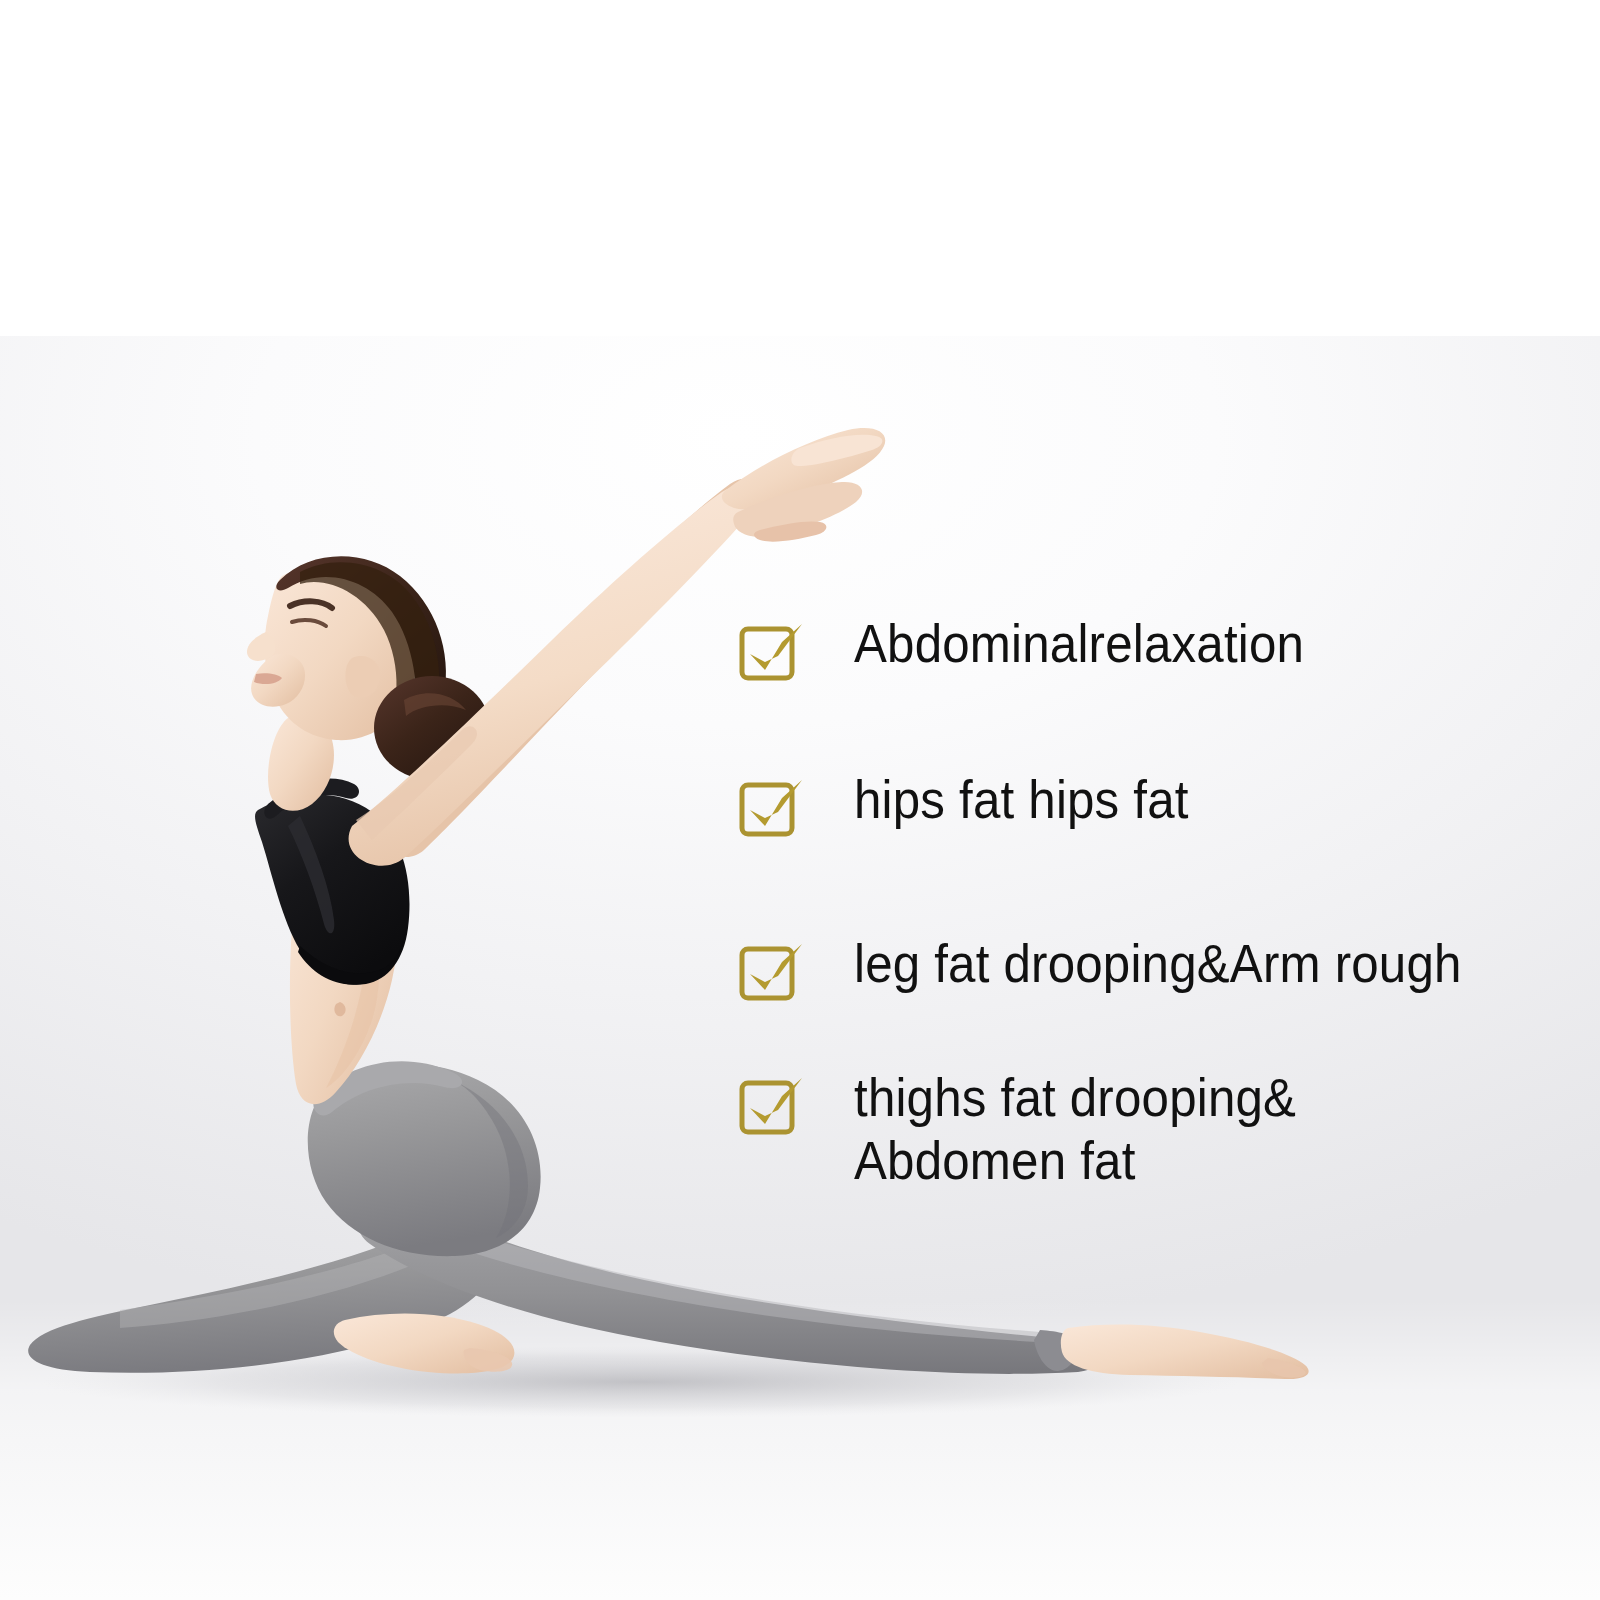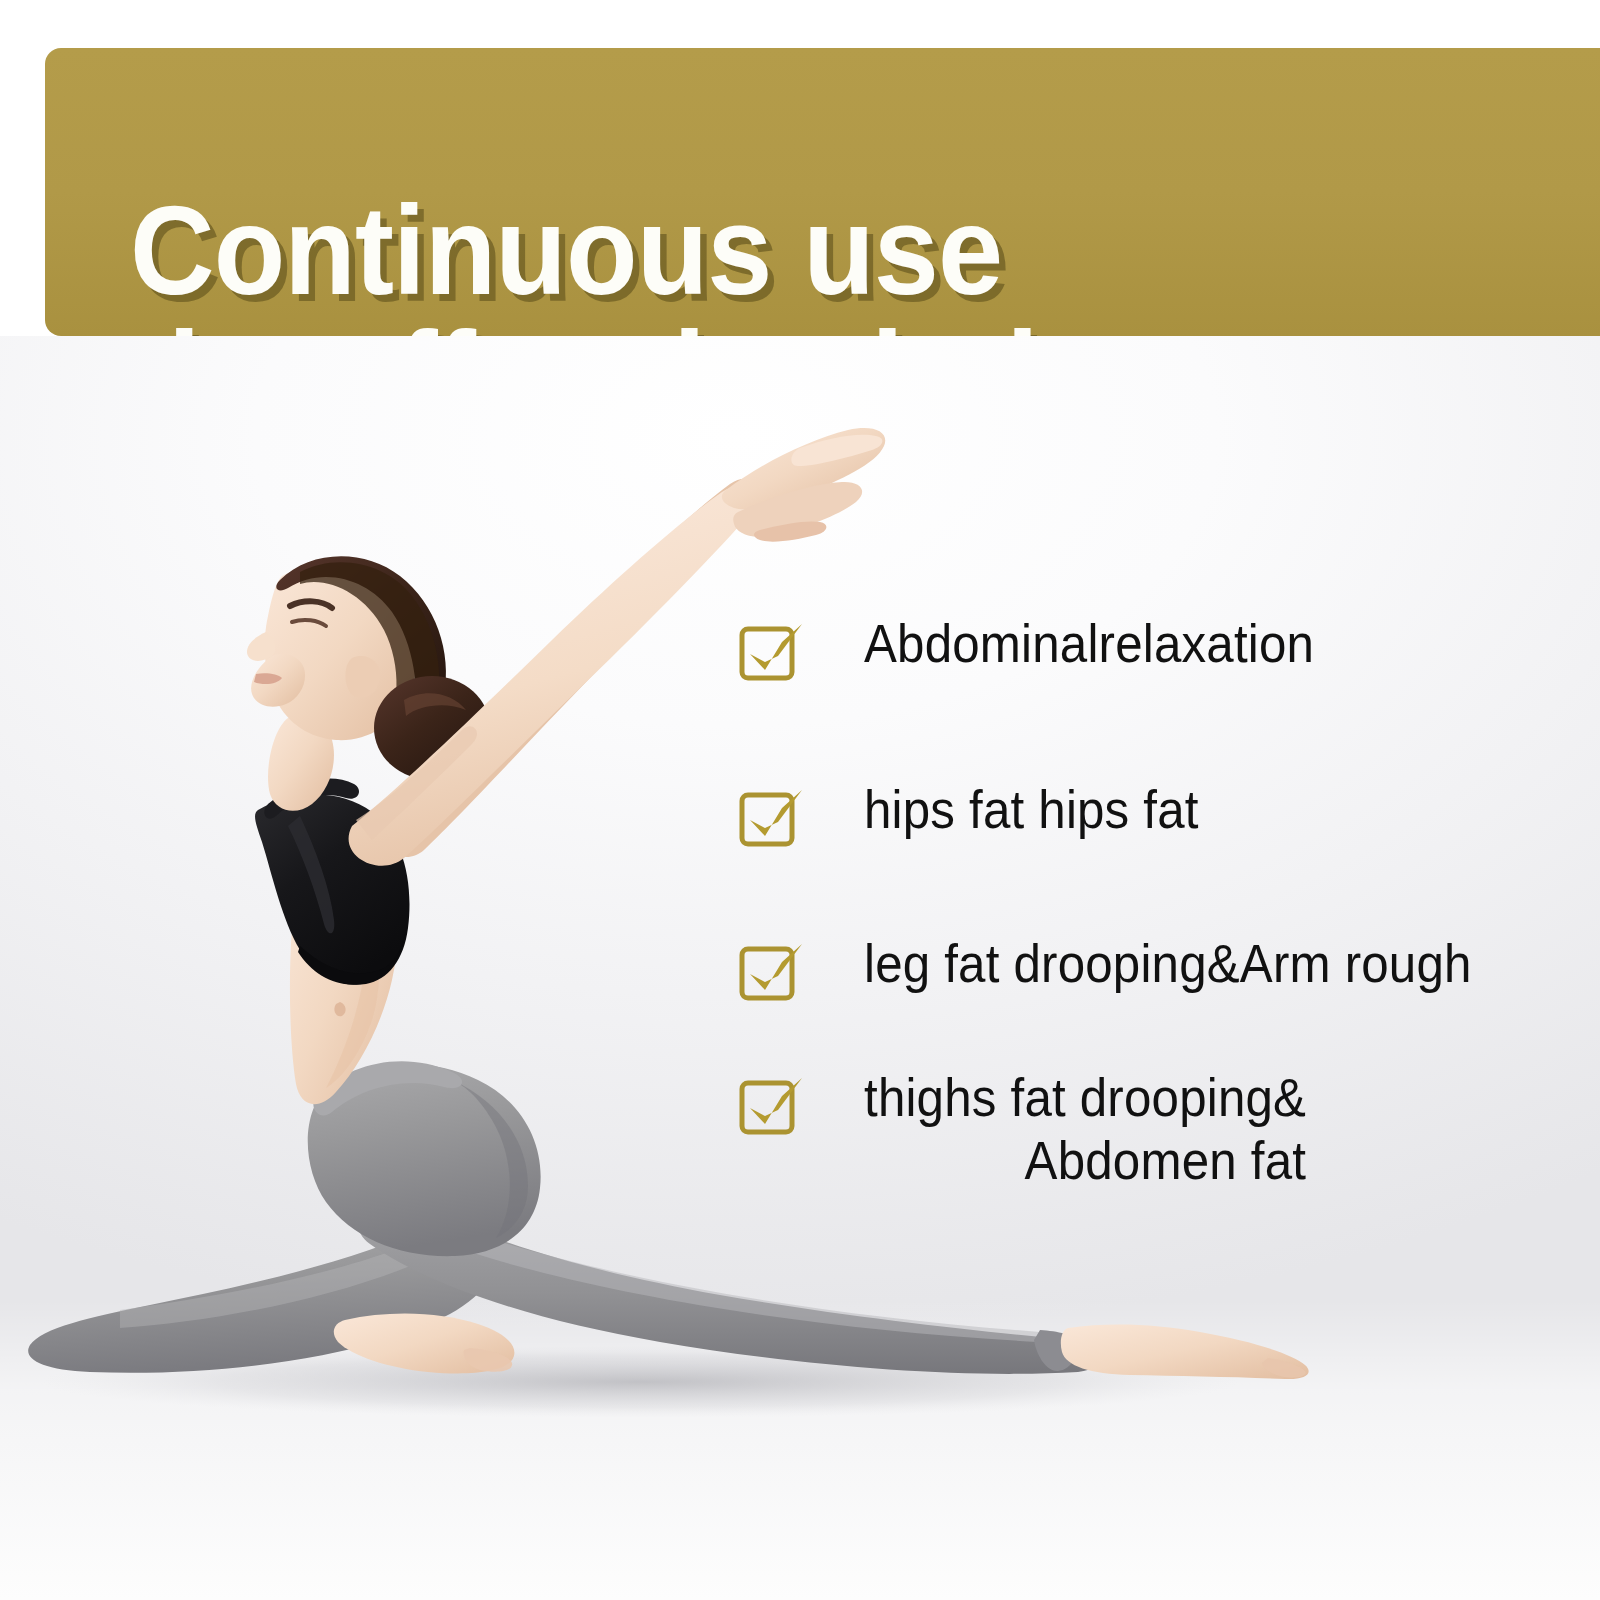--- a/index.html
+++ b/index.html
@@ -58,25 +58,24 @@
 
   
   #checklist {
     position:absolute;
     left:738px; top:612px; width:862px;
   }
   .check-row {
     position:absolute;
     display:flex;
     align-items:flex-start;
-    gap:10px;
-    text-align:right;
+    gap:0;
   }
   .check-row.r0 { top:0px;   }
-  .check-row.r1 { top:166px; }
+  .check-row.r1 { top:156px; }
   .check-row.r2 { top:320px; }
   .check-row.r3 { top:454px; }
 
   .checkbox-icon {
     width:68px; height:64px;
     flex:0 0 68px;
     margin-top:6px;
   }
   .check-label {
     font-family:"Liberation Sans Narrow","Liberation Sans",sans-serif;
@@ -314,26 +313,20 @@
     <path d="M 738 132
              C 772 116, 812 104, 842 102
              C 862 101, 868 112, 856 122
              C 838 136, 800 150, 768 156
              C 748 159, 736 152, 734 144
              C 732 138, 734 134, 738 132 Z" fill="#eed2bc"></path>
     <path d="M 760 150 C 784 144, 806 140, 820 142 C 830 144, 828 152, 816 155
              C 796 160, 772 164, 760 160 C 752 157, 752 152, 760 150 Z" fill="#e7c2a9"></path>
   </svg>
 
-  <div id="banner">
-    <div class="headline">
-      <span>Continuous use</span>
-      <span class="line2">the effect is obvious</span>
-    </div>
-  </div>
 
   <div id="checklist">
 
     <div class="check-row r0">
       <svg class="checkbox-icon" viewBox="0 0 68 64">
         <rect x="4" y="11" width="50" height="49" rx="6" ry="6" fill="none" stroke="#ab9331" stroke-width="5"></rect>
         <path d="M 12 36 L 27 52 L 44 24 L 64 6 L 40 38 L 27 44 Z" fill="#b49b30"></path>
       </svg>
       <div class="check-label">Abdominalrelaxation</div>
     </div>

